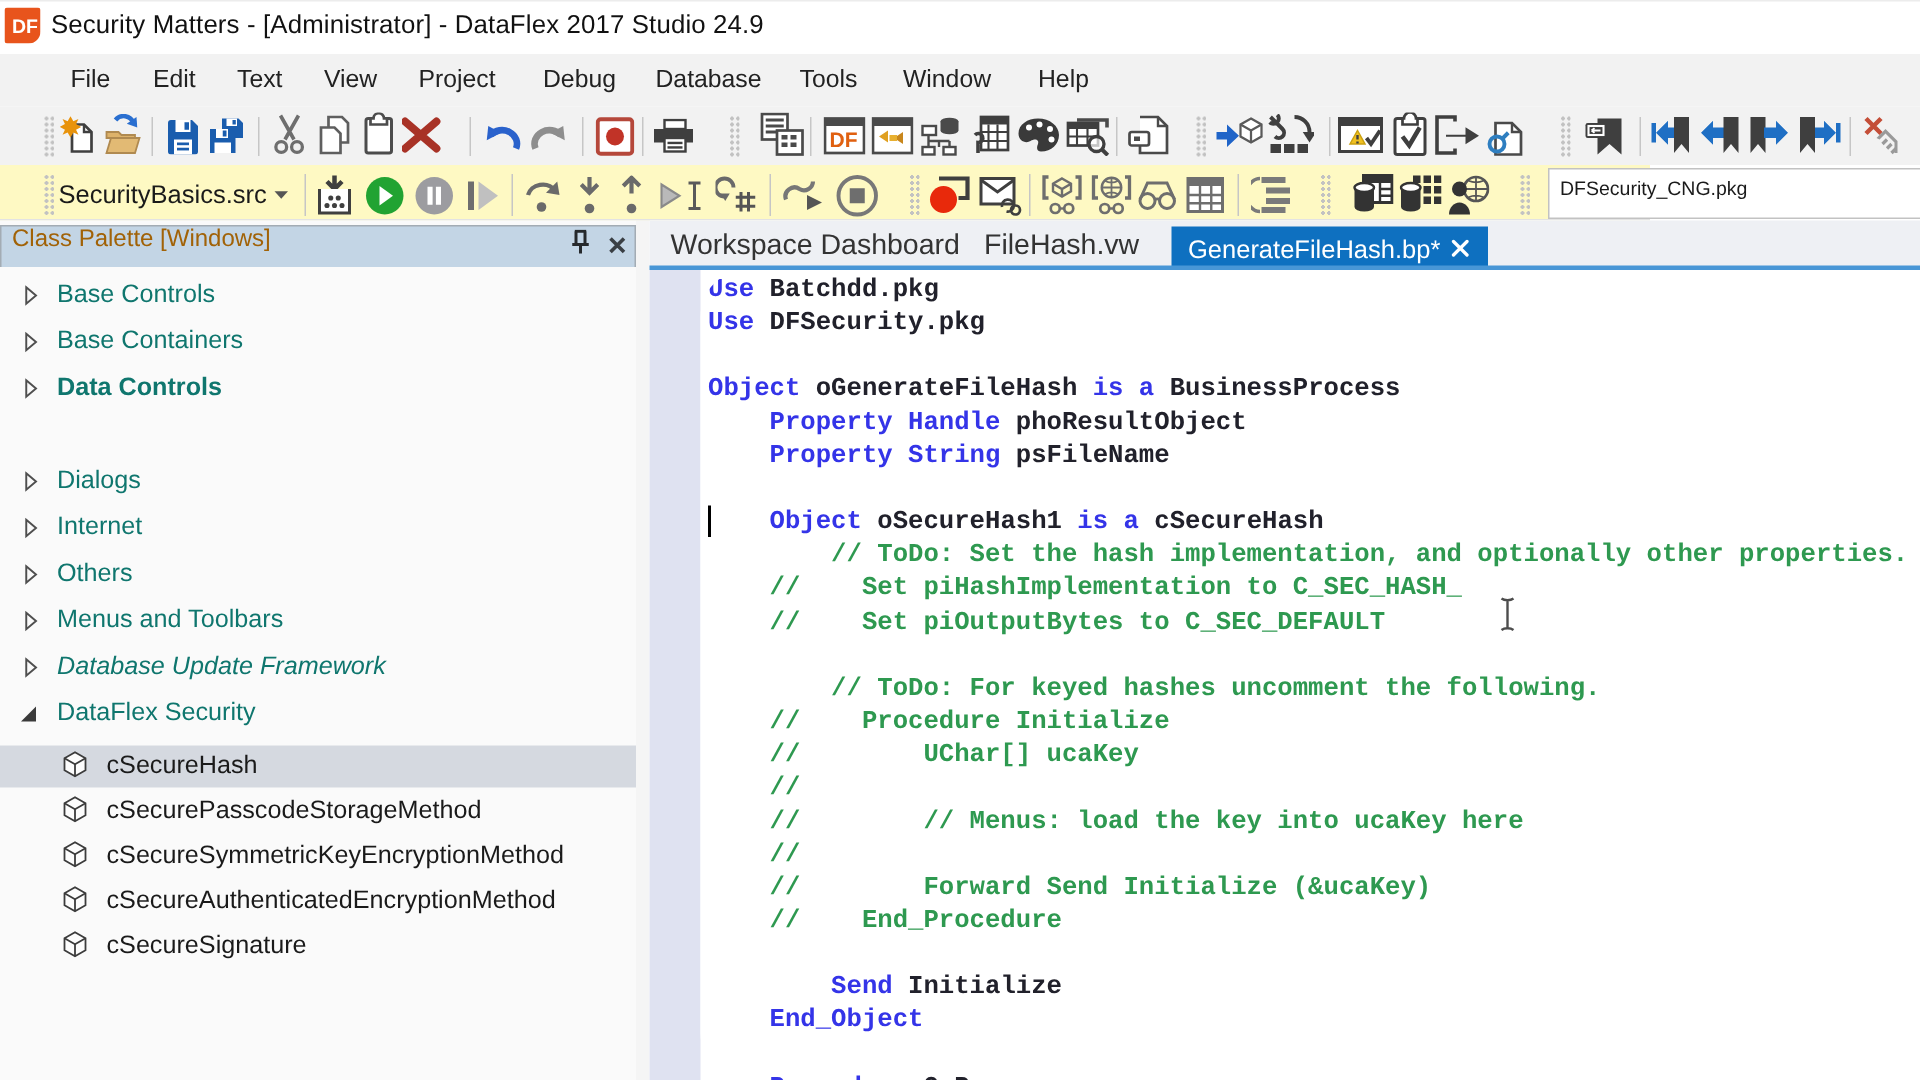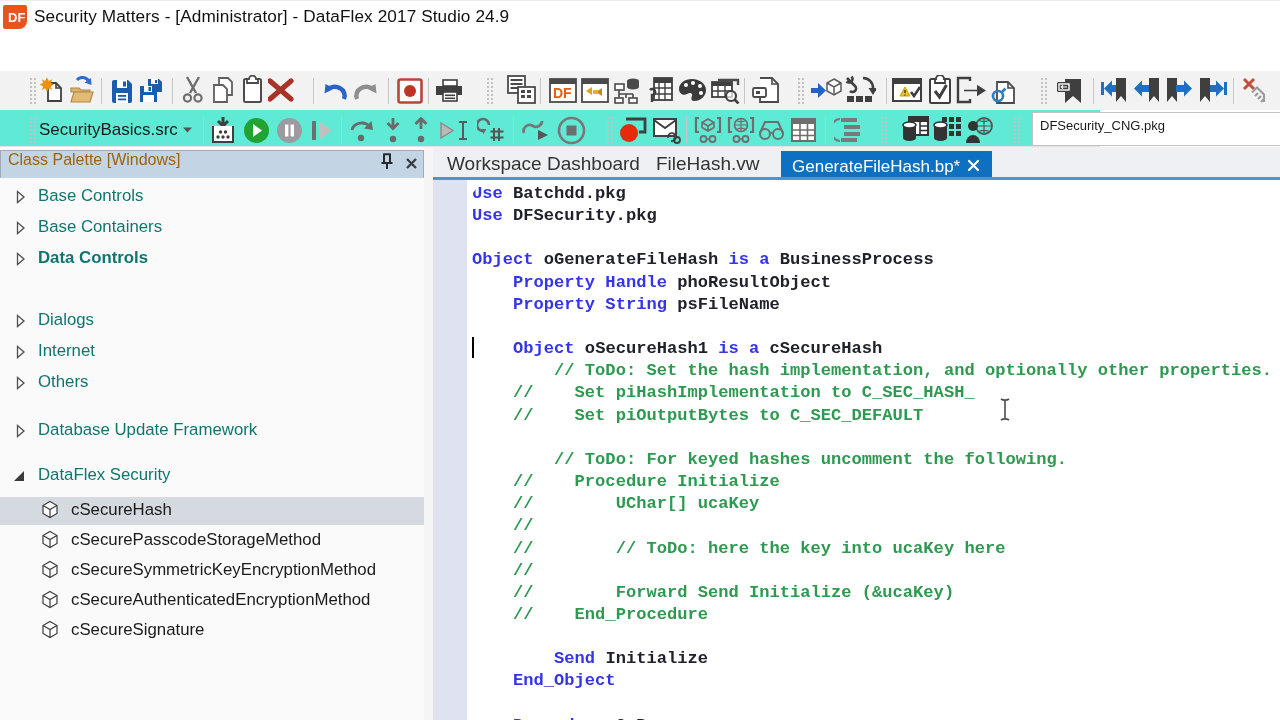--- a/index.html
+++ b/index.html
@@ -11,21 +11,21 @@
   
   #titlebar { left:0; top:0; width:1280px; height:36px; background:#ffffff; border-top:1px solid #ececec; }
   #titletext { left:34px; top:6px; font-size:17.2px; color:#111; letter-spacing:0.1px; }
 
   
   #menubar { left:0; top:36px; width:1280px; height:35px; background:#f2f2f2; }
   .menuitem { position:absolute; top:8px; font-size:16.5px; color:#222; }
 
   
   #toolbar1 { left:0; top:71px; width:1280px; height:39px; background:#f2f2f2; }
-  #toolbar2 { left:0; top:110px; width:1100px; height:37px; background:#5eead4; border-bottom:1px solid #e3e3e3;padding-left:44px; }
+  #toolbar2 { left:0; top:110px; width:1100px; height:37px; background:#fef9c3; border-bottom:1px solid #e3e3e3;padding-left:44px; }
   .tsep { position:absolute; width:1px; background:#c6c6c6; }
   .grip { position:absolute; width:7px; top:6px; height:28px; background-image:radial-gradient(circle, #c2c2c2 1.1px, transparent 1.3px); background-size:4px 4px; }
 
   
   #leftpanel { left:0; top:147px; width:424px; height:573px; background:#fafafa; }
   #panelhead { position:absolute; left:0; top:3px; width:424px; height:28px; background:#c3d5e5; border:1px solid #a3acb4; border-bottom:none; }
   #panelheadtext { position:absolute; left:8px; top:4px; font-size:16px; color:#a16207; }
   .treerow { position:absolute; left:0; width:424px; height:31px; }
   .treelabel { position:absolute; left:38px; top:5px; font-size:16.8px; color:#0f766e; }
   .childlabel { position:absolute; left:71px; top:4px; font-size:16.8px; color:#1a1a1a; }
@@ -57,20 +57,32 @@
 </head>
 <body>
 <div id="stage">
   <div id="titlebar" class="abs"></div>
   <svg class="abs" style="left:3px; top:5px;" width="24" height="24" viewBox="0 0 24 24">
     <path d="M0,2 a2,2 0 0 1 2,-2 h20 a2,2 0 0 1 2,2 v14 a8,8 0 0 1 -8,8 h-14 a2,2 0 0 1 -2,-2 z" fill="#e8541c"></path>
     <text x="5" y="17" font-family="Liberation Sans" font-size="13" font-weight="bold" fill="#fff">DF</text>
   </svg>
   <div id="titletext" class="abs">Security Matters - [Administrator] - DataFlex 2017 Studio 24.9</div>
 
+  <div id="menubar" class="abs">
+    <span class="menuitem" style="left:47px;">File</span>
+    <span class="menuitem" style="left:102px;">Edit</span>
+    <span class="menuitem" style="left:158px;">Text</span>
+    <span class="menuitem" style="left:216px;">View</span>
+    <span class="menuitem" style="left:279px;">Project</span>
+    <span class="menuitem" style="left:362px;">Debug</span>
+    <span class="menuitem" style="left:437px;">Database</span>
+    <span class="menuitem" style="left:533px;">Tools</span>
+    <span class="menuitem" style="left:602px;">Window</span>
+    <span class="menuitem" style="left:692px;">Help</span>
+  </div>
 
   <div id="toolbar1" class="abs">
     <div class="grip" style="left:29px;"></div>
     <svg class="abs" style="left:40px;top:6px;" width="25" height="27" viewBox="0 0 25 27">
       <path d="M8,6 h8 l5,5 v13 h-13 z" fill="#fff" stroke="#3f3f3f" stroke-width="1.8"></path>
       <path d="M16,6 v5 h5" fill="none" stroke="#3f3f3f" stroke-width="1.6"></path>
       <path d="M7,0.5 l1.9,3.4 3.4,-1.6 -1.6,3.4 3.4,1.9 -3.4,1.9 1.6,3.4 -3.4,-1.6 -1.9,3.4 -1.9,-3.4 -3.4,1.6 1.6,-3.4 -3.4,-1.9 3.4,-1.9 -1.6,-3.4 3.4,1.6 z" fill="#e8930c"></path>
     </svg>
     <svg class="abs" style="left:69px;top:5px;" width="28" height="28" viewBox="0 0 28 28">
       <path d="M8,4 a7,7 0 0 1 12,2" fill="none" stroke="#2a6fd0" stroke-width="3"></path>
@@ -442,21 +454,27 @@
           <path d="M1.5,1.5 L8,7 L1.5,12.5 Z" fill="none" stroke="#4f4f4f" stroke-width="1.3"></path>
         </svg>
         <span class="treelabel">Internet</span>
       </div>
     <div class="treerow" style="top:220px;">
         <svg style="position:absolute;left:16px;top:9px;" width="10" height="14" viewBox="0 0 10 14">
           <path d="M1.5,1.5 L8,7 L1.5,12.5 Z" fill="none" stroke="#4f4f4f" stroke-width="1.3"></path>
         </svg>
         <span class="treelabel">Others</span>
       </div>
-    <div class="treerow" style="top:268px;">
+    <div class="treerow" style="top:251px;">
+        <svg style="position:absolute;left:16px;top:9px;" width="10" height="14" viewBox="0 0 10 14">
+          <path d="M1.5,1.5 L8,7 L1.5,12.5 Z" fill="none" stroke="#4f4f4f" stroke-width="1.3"></path>
+        </svg>
+        <span class="treelabel">Menus and Toolbars</span>
+      </div>
+    <div class="treerow" style="top:282px;font-style:italic;">
         <svg style="position:absolute;left:16px;top:9px;" width="10" height="14" viewBox="0 0 10 14">
           <path d="M1.5,1.5 L8,7 L1.5,12.5 Z" fill="none" stroke="#4f4f4f" stroke-width="1.3"></path>
         </svg>
         <span class="treelabel">Database Update Framework</span>
       </div>
     <div class="treerow" style="top:313px;">
         <svg style="position:absolute;left:13px;top:10px;" width="12" height="12" viewBox="0 0 12 12">
           <path d="M11,1 L11,11 L1,11 Z" fill="#3a3a3a"></path>
         </svg>
         <span class="treelabel">DataFlex Security</span>
@@ -523,21 +541,21 @@
 
     <span class="kw">Object</span> oSecureHash1 <span class="kw">is a</span> cSecureHash
         <span class="cm">// ToDo: Set the hash implementation, and optionally other properties.</span>
     <span class="cm">//    Set piHashImplementation to C_SEC_HASH_</span>
     <span class="cm">//    Set piOutputBytes to C_SEC_DEFAULT</span>
 
         <span class="cm">// ToDo: For keyed hashes uncomment the following.</span>
     <span class="cm">//    Procedure Initialize</span>
     <span class="cm">//        UChar[] ucaKey</span>
     <span class="cm">//</span>
-    <span class="cm">//        // ToDo: here the key into ucaKey here</span>
+    <span class="cm">//        // Menus: load the key into ucaKey here</span>
     <span class="cm">//</span>
     <span class="cm">//        Forward Send Initialize (&amp;ucaKey)</span>
     <span class="cm">//    End_Procedure</span>
 
         <span class="kw">Send</span> Initialize
     <span class="kw">End_Object</span>
 
     <span class="kw">Procedure</span> OnProcess</pre>
       <div id="caret"></div>
       <svg style="position:absolute;left:531px;top:217px;" width="14" height="25" viewBox="0 0 14 25">

